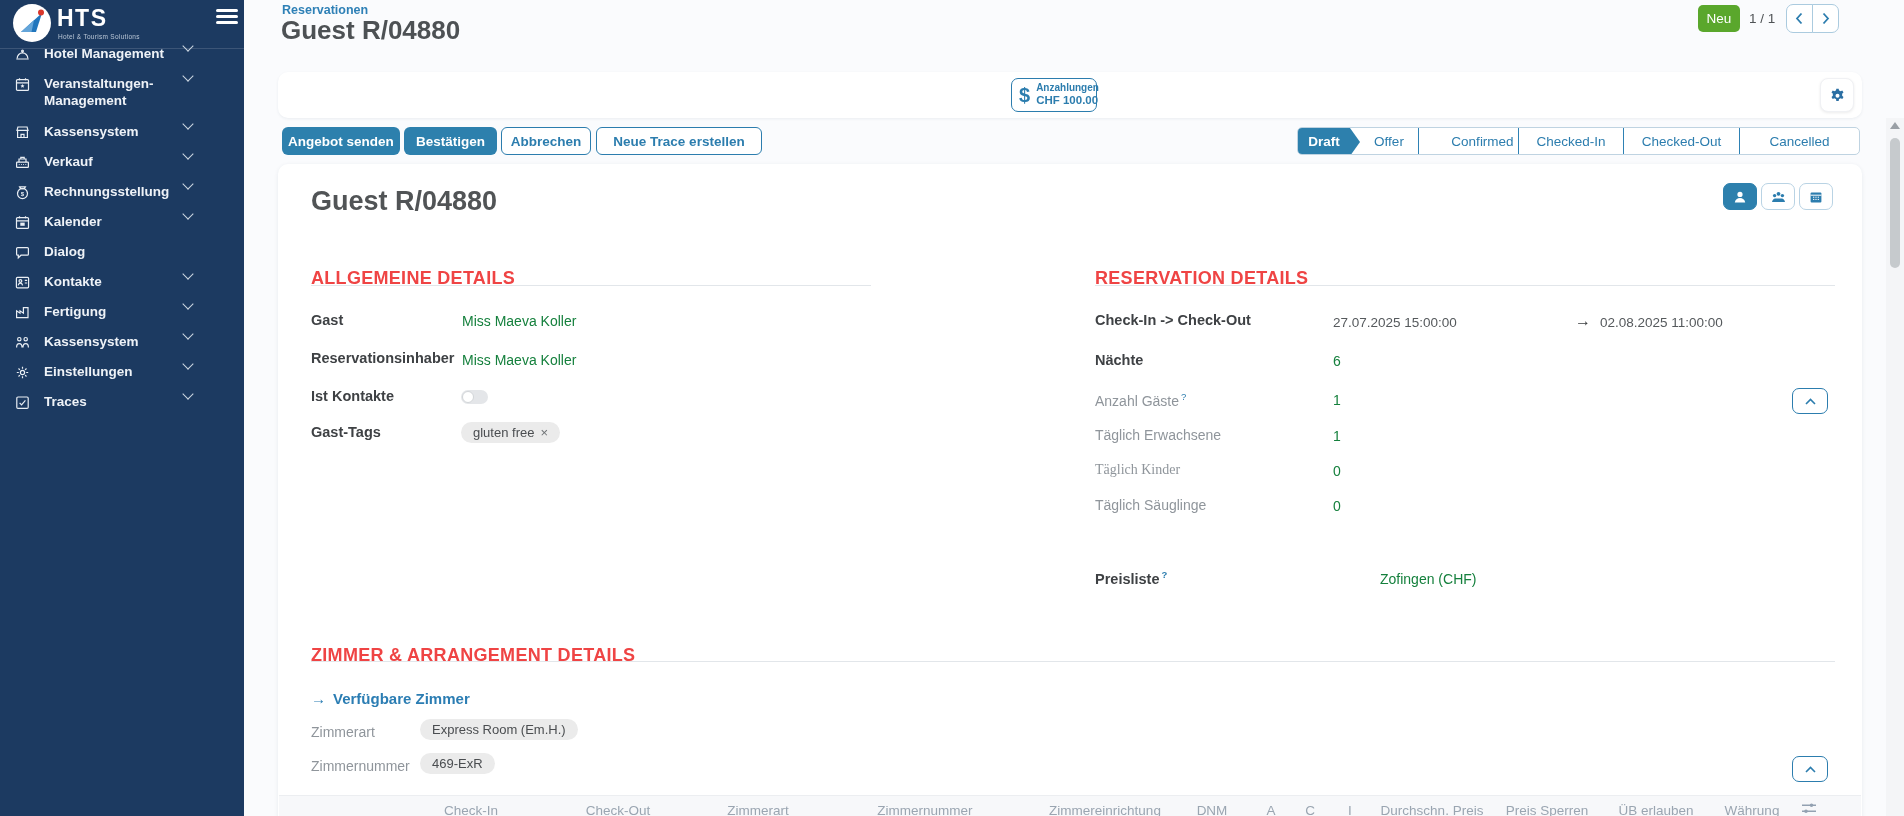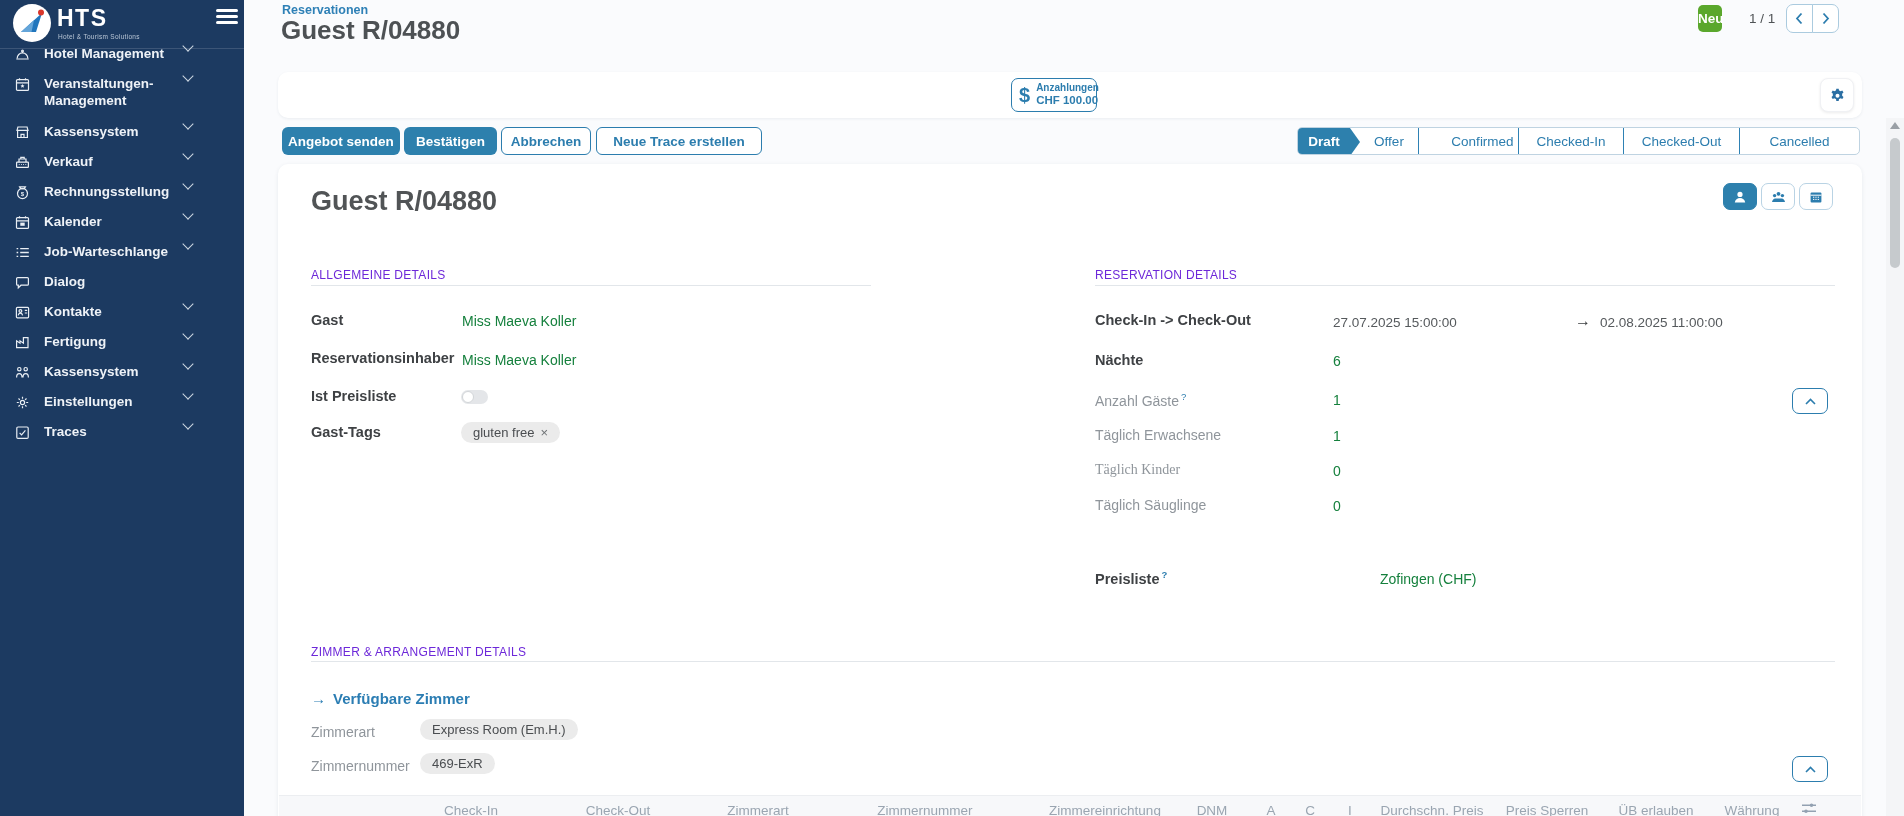--- a/index.html
+++ b/index.html
@@ -20,21 +20,21 @@
   .side-divider { position:absolute; left:0; right:0; top:48px; border-top:1px solid rgba(255,255,255,.14); }
   .nav { position:absolute; top:46px; left:0; right:0; }
   .ni { display:flex; align-items:flex-start; height:30px; padding:0 14px; color:#eef2f7; font-size:13.5px; font-weight:700; cursor:pointer; }
   .ni.tall { height:48px; }
   .ni .nicon { width:17px; height:17px; margin-right:13px; flex:0 0 17px; }
   .ni .nlabel { flex:1; line-height:1.25; max-width:140px; }
   .chev { width:8px; height:8px; border-right:1.6px solid #ccd7e2; border-bottom:1.6px solid #ccd7e2; transform:rotate(45deg); margin-top:-4px; }
   
   .breadcrumb { position:absolute; left:282px; top:3px; font-size:12.5px; font-weight:700; color:#2e80b6; cursor:pointer; }
   .page-title { position:absolute; left:281px; top:15px; font-size:26px; font-weight:700; color:#4d5154; }
-  .neu-btn { position:absolute; left:1698px; top:5px; width:24px; height:27px; background:#5aa72c; border:none; border-radius:5px; color:#fff; font-size:13.5px; font-weight:700; cursor:pointer; font-family:inherit; }
+  .neu-btn { position:absolute; left:1698px; top:5px; width:42px; height:27px; background:#5aa72c; border:none; border-radius:5px; color:#fff; font-size:13.5px; font-weight:400; cursor:pointer; font-family:inherit; }
   .pag-text { position:absolute; left:1749px; top:11px; font-size:13.5px; color:#4f5356; }
   .pager { position:absolute; left:1786px; top:4px; display:flex; }
   .pager button { width:27px; height:29px; background:#fff; border:1px solid #abcbdf; cursor:pointer; display:flex; align-items:center; justify-content:center; padding:0; }
   .pager button:first-child { border-radius:7px 0 0 7px; }
   .pager button:last-child { border-radius:0 7px 7px 0; margin-left:-1px; }
   
   .card-a { position:absolute; left:278px; top:72px; width:1584px; height:46px; background:#fff; border-radius:10px; box-shadow:0 1px 3px rgba(30,50,80,.07); }
   .pay-btn { position:absolute; left:733px; top:6px; width:86px; height:34px; background:#fff; border:1.5px solid #2c7dae; border-radius:7px; display:flex; align-items:center; padding:0 7px; cursor:pointer; font-family:inherit; }
   .pay-dollar { font-size:20px; font-weight:700; color:#2c7dae; margin-right:6px; }
   .pay-lines { display:flex; flex-direction:column; align-items:flex-start; }
@@ -58,21 +58,21 @@
   #st-confirmed { width:100px;padding-left:28px; }
   #st-checkedin { width:105px; }
   #st-checkedout { width:116px; }
   #st-cancelled { flex:1; }
   
   .card-b { position:absolute; left:278px; top:164px; width:1584px; height:700px; background:#fff; border-radius:10px; box-shadow:0 1px 4px rgba(30,50,80,.08); }
   .form-title { position:absolute; left:33px; top:22px; font-size:27px; font-weight:700; color:#515456; }
   .trio { position:absolute; left:1445px; top:19px; display:flex; gap:4px; }
   .trio .tbtn { width:34px; height:27px; border-radius:7px; display:flex; align-items:center; justify-content:center; cursor:pointer; background:#fff; border:1.5px solid #b9d3e4; padding:0; }
   .trio .tbtn.active { background:#2d80ad; border-color:#2d80ad; }
-  .sec-head { position:absolute; font-size:12px; font-weight:400; color:#6d28d9; letter-spacing:.3px; }
+  .sec-head { position:absolute; font-size:18px; font-weight:700; color:#ef4444; letter-spacing:.3px; }
   .sec-line { position:absolute; border-top:1px solid #e2e6ea; }
   .flabel { position:absolute; font-size:14.5px; font-weight:700; color:#3e4144; }
   .flabel-muted { position:absolute; font-size:14px; color:#8f959b; }
   .fvalue { position:absolute; font-size:14px; color:#15803d; }
   .help { font-size:9.5px; color:#2c7dae; vertical-align:super; margin-left:2px; }
   .toggle { position:absolute; width:27px; height:14px; background:#e4e6e9; border-radius:8px; cursor:pointer; }
   .toggle .knob { position:absolute; left:1px; top:1px; width:12px; height:12px; background:#fff; border:1px solid #d2d5d8; border-radius:50%; }
   .pill { position:absolute; background:#ebebeb; border-radius:11px; padding:3px 12px; font-size:13px; color:#4a4d50; white-space:nowrap; }
   .pill .x { color:#6e7275; margin-left:6px; cursor:pointer; font-size:13px; }
   .datecell { position:absolute; font-size:13.5px; color:#55595c; white-space:nowrap; }
@@ -155,27 +155,20 @@
     <div class="ni">
       <svg class="nicon" viewBox="0 0 17 17" fill="none" stroke="#e9eef4" stroke-width="1.2">
           <rect x="2.5" y="3.6" width="12" height="10.8" rx="1"></rect>
           <path d="M2.5 6.8h12M5.5 2.2v2M11.5 2.2v2"></path>
           <rect x="6.3" y="8.6" width="4.4" height="3.2" fill="#e9eef4" stroke="none"></rect>
         </svg>
       <span class="nlabel">Kalender</span>
       <span class="chev"></span>
     </div>
     <div class="ni">
-      <svg class="nicon" viewBox="0 0 17 17" fill="none" stroke="#e9eef4" stroke-width="1.3">
-          <path d="M6.2 4.6h8.6M6.2 8.5h8.6M6.2 12.4h8.6M2.6 4.6h1.6M2.6 8.5h1.6M2.6 12.4h1.6"></path>
-        </svg>
-      <span class="nlabel">Job-Warteschlange</span>
-      <span class="chev"></span>
-    </div>
-    <div class="ni">
       <svg class="nicon" viewBox="0 0 17 17" fill="none" stroke="#e9eef4" stroke-width="1.2">
           <path d="M3.6 3.6h9.8a1 1 0 0 1 1 1v5.6a1 1 0 0 1-1 1H7l-2.7 2.6v-2.6h-.7a1 1 0 0 1-1-1V4.6a1 1 0 0 1 1-1z"></path>
         </svg>
       <span class="nlabel">Dialog</span>
     </div>
     <div class="ni">
       <svg class="nicon" viewBox="0 0 17 17" fill="none" stroke="#e9eef4" stroke-width="1.2">
           <rect x="2.4" y="3.4" width="12.2" height="10.4" rx="1"></rect>
           <circle cx="6.4" cy="7" r="1.4"></circle>
           <path d="M4.2 11.4c.2-1.4 1.1-2.2 2.2-2.2s2 .8 2.2 2.2M10.8 6.4h2.4M10.8 9h2.4"></path>
@@ -295,21 +288,21 @@
 
   <div class="sec-head" style="left:33px; top:104px;">ALLGEMEINE DETAILS</div>
   <div class="sec-line" style="left:33px; top:121px; width:560px;"></div>
 
   <div class="flabel" style="left:33px; top:148px;">Gast</div>
   <div class="fvalue" style="left:184px; top:149px;">Miss Maeva Koller</div>
 
   <div class="flabel" style="left:33px; top:186px;">Reservationsinhaber</div>
   <div class="fvalue" style="left:184px; top:188px;">Miss Maeva Koller</div>
 
-  <div class="flabel" style="left:33px; top:224px;">Ist Preisliste</div>
+  <div class="flabel" style="left:33px; top:224px;">Ist Kontakte</div>
   <div class="toggle" style="left:183px; top:226px;">
       <span class="knob"></span>
     </div>
 
   <div class="flabel" style="left:33px; top:260px;">Gast-Tags</div>
   <div class="pill" style="left:183px; top:258px;"><span>gluten free</span><span class="x">×</span></div>
 
   <div class="sec-head" style="left:817px; top:104px;">RESERVATION DETAILS</div>
   <div class="sec-line" style="left:817px; top:121px; width:740px;"></div>
 

